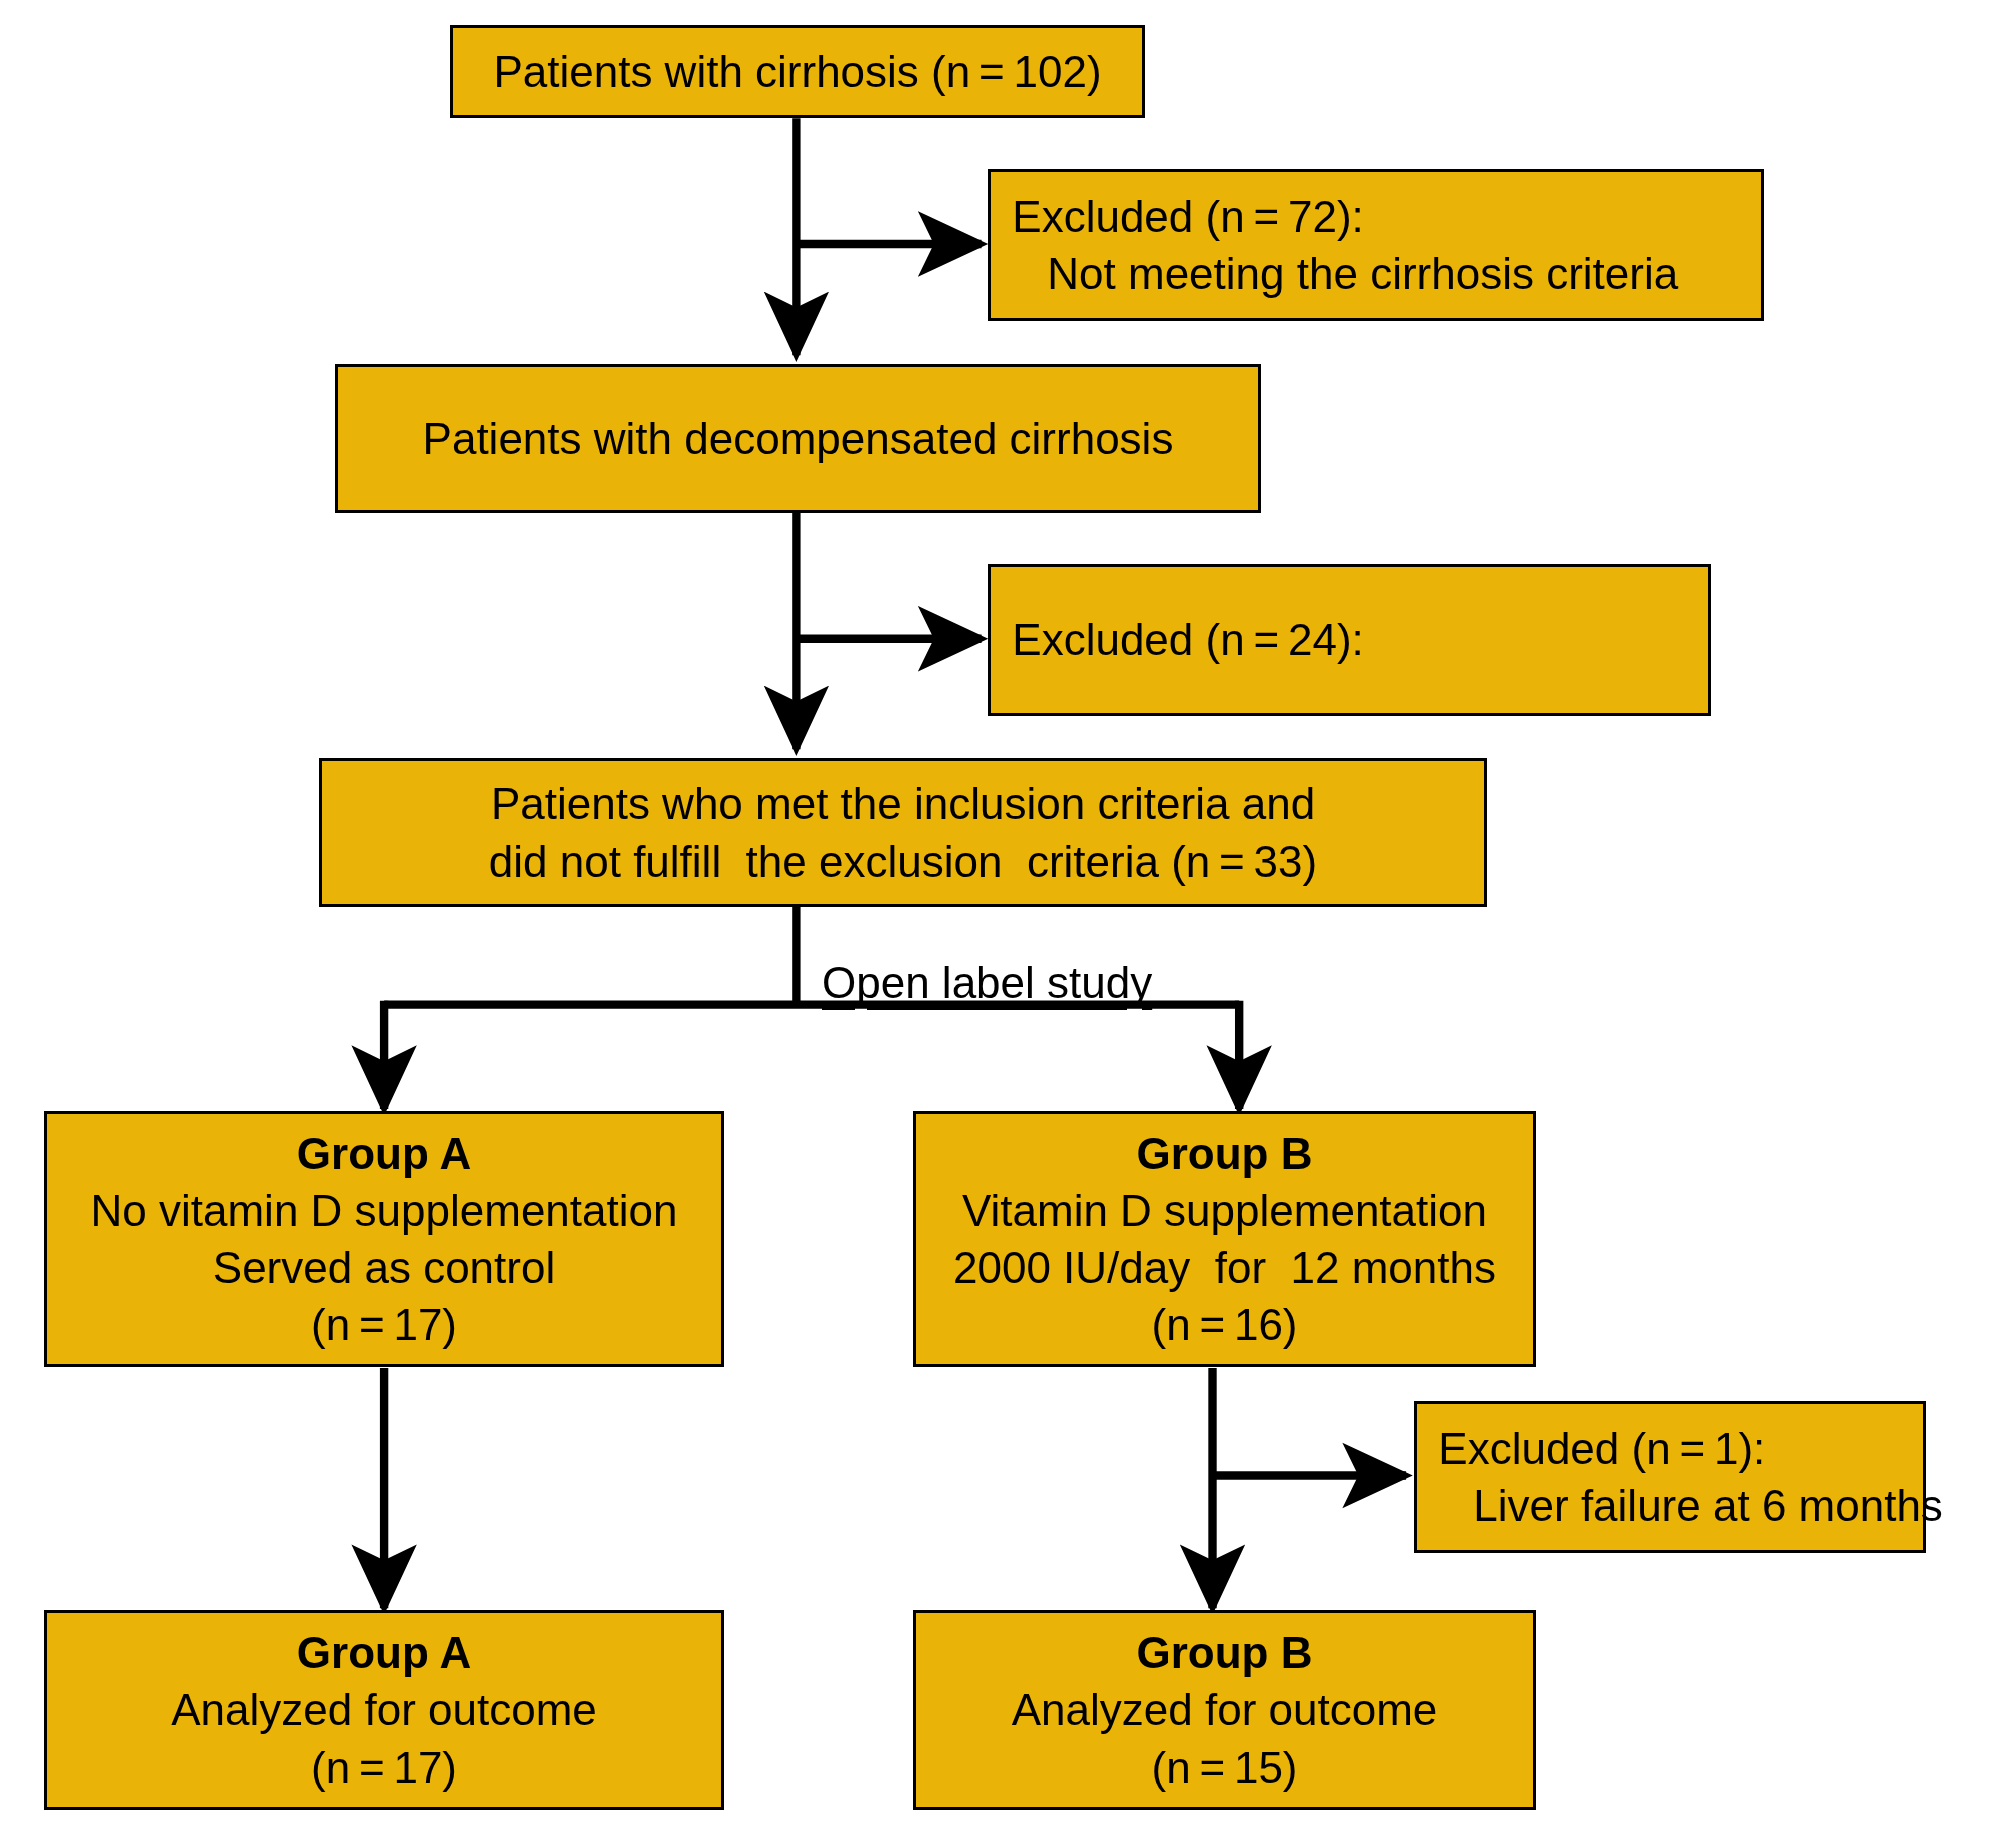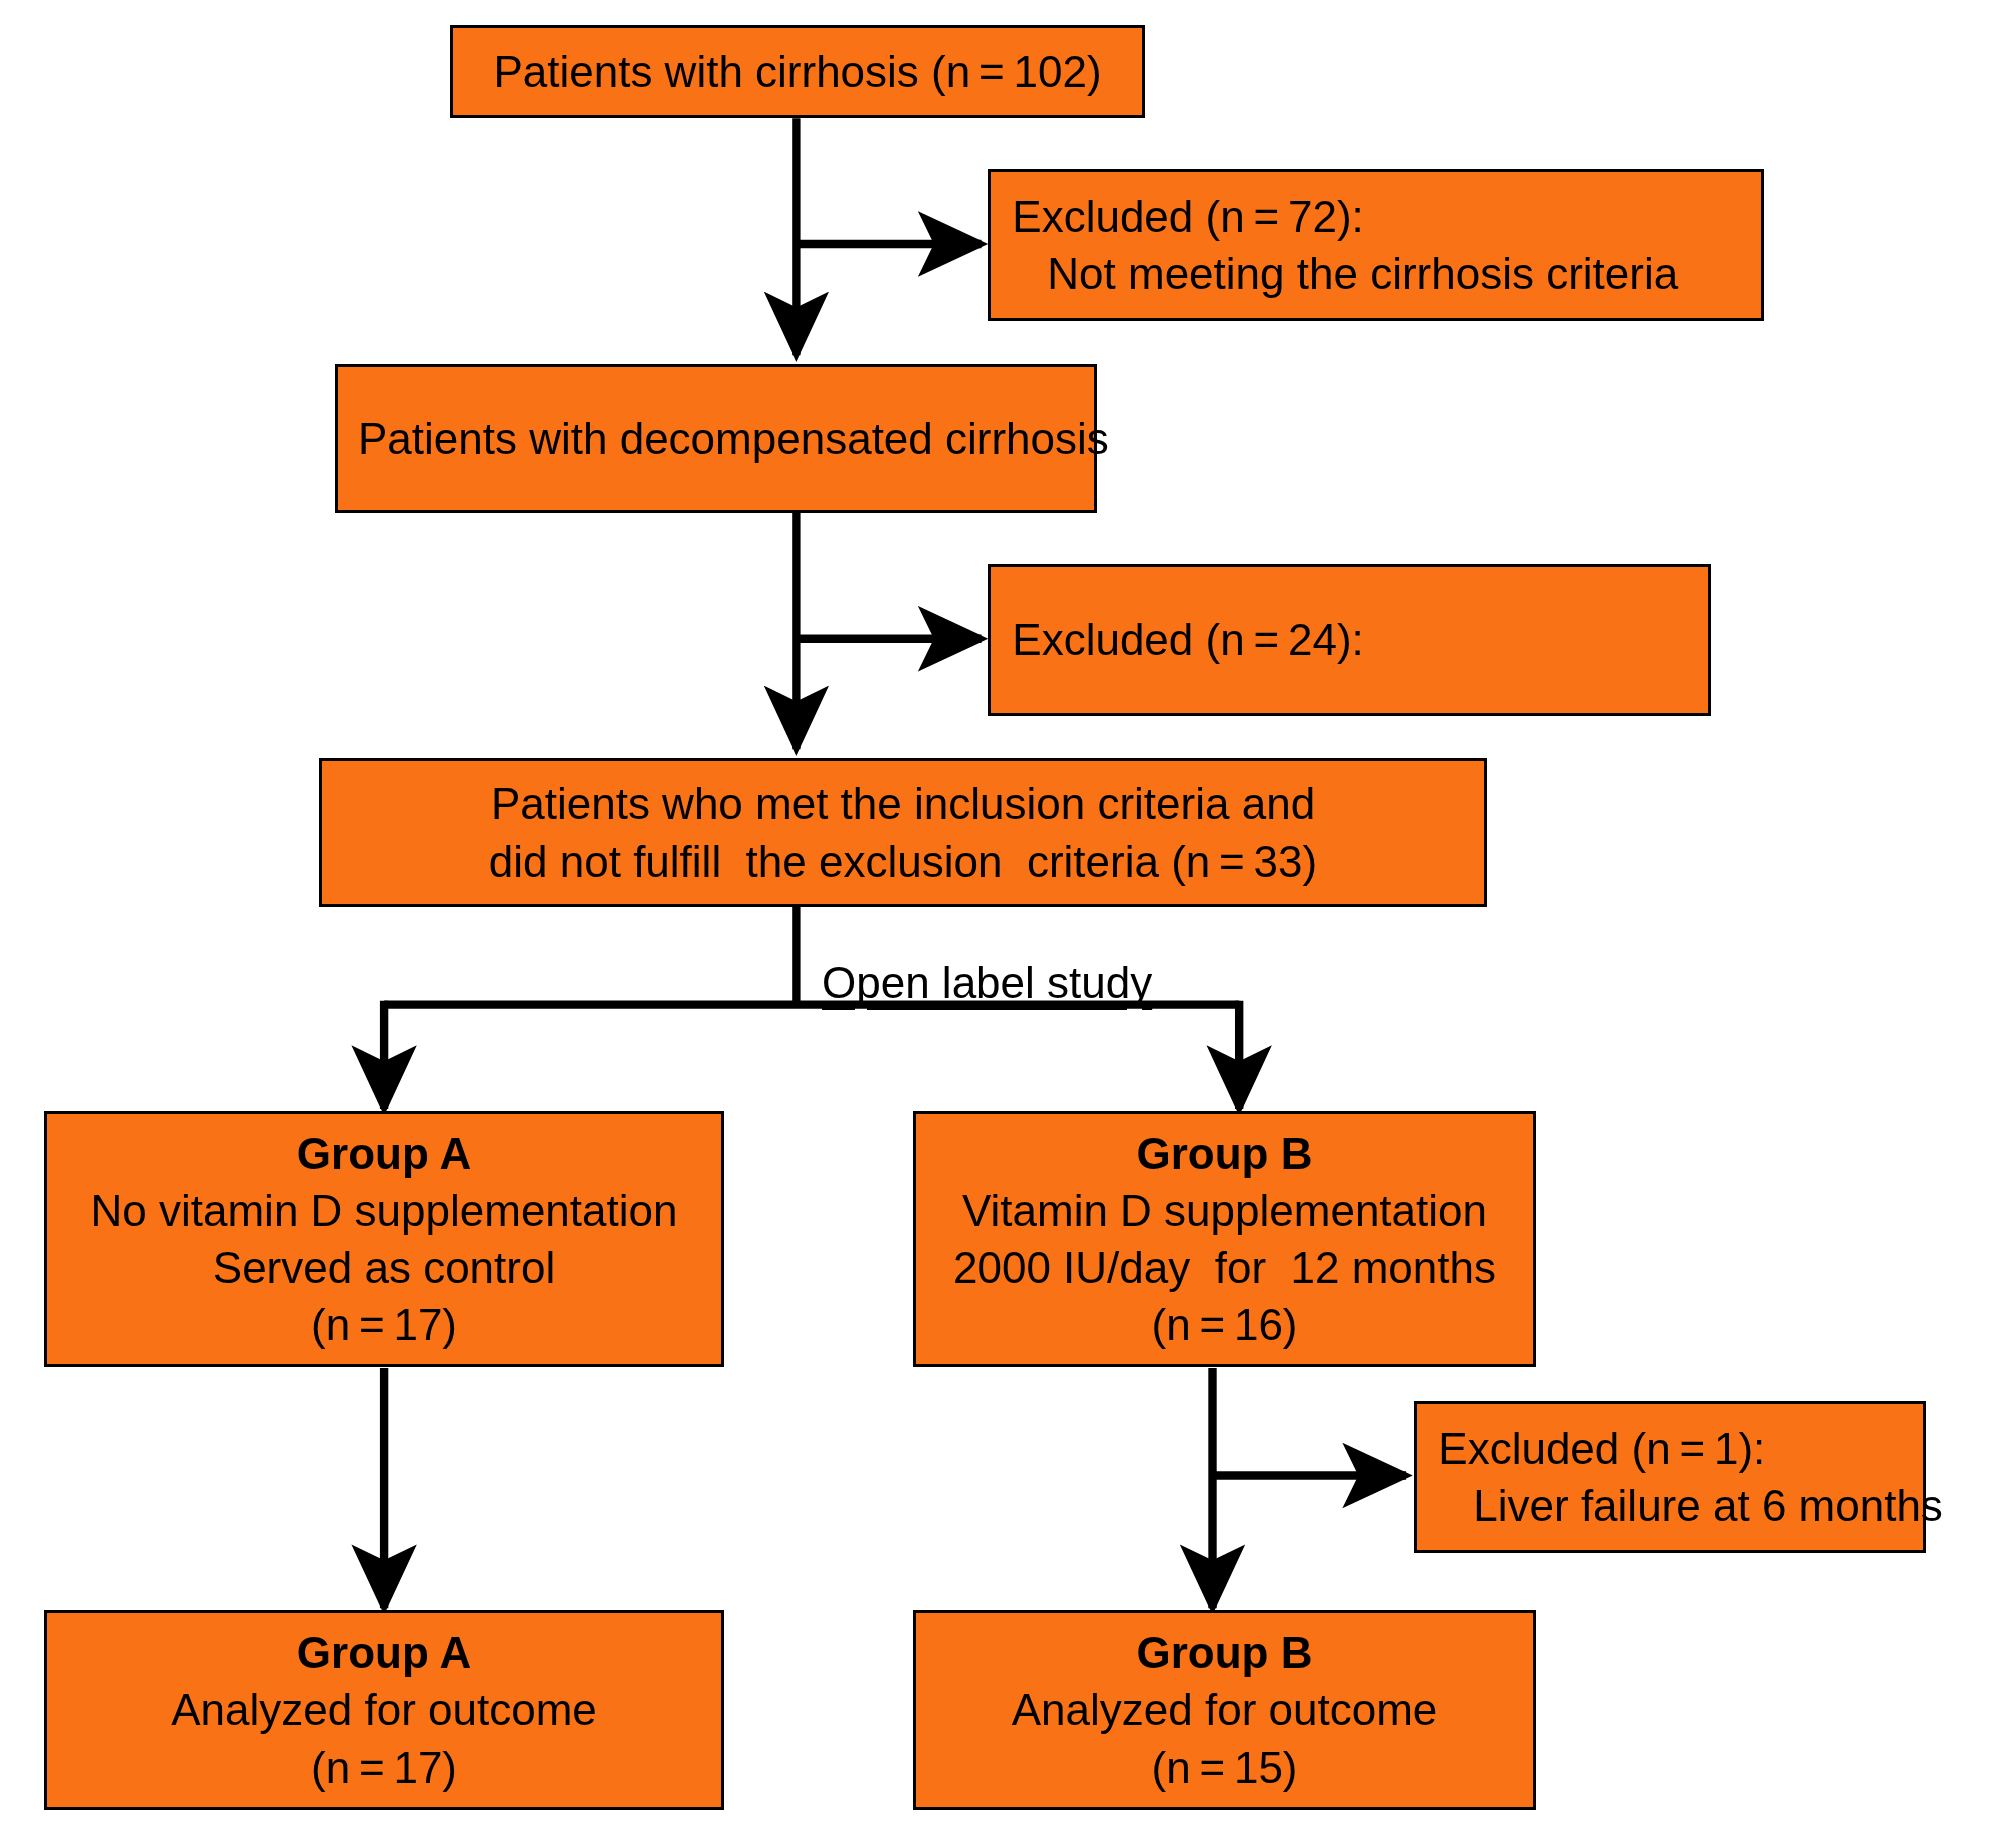--- a/index.html
+++ b/index.html
@@ -12,21 +12,21 @@
     width: 2015px;
     height: 1827px;
     background: #ffffff;
     font-family: "Liberation Sans", sans-serif;
     overflow: hidden;
   }
   .node {
     position: absolute;
     box-sizing: border-box;
     border: 3.8px solid #000000;
-    background: #f97316;
+    background: #eab308;
     display: flex;
     flex-direction: column;
     justify-content: center;
     color: #000000;
   }
   .node .line {
     display: block;
     white-space: pre;
     line-height: 1.30;
     font-size: 44px;
@@ -89,21 +89,21 @@
 
   <div class="node center pad-lr" style="left:450px; top:25px; width:695px; height:93px;">
     <span class="line">Patients with cirrhosis (n = 102)</span>
   </div>
 
   <div class="node left" style="left:988px; top:169px; width:776px; height:152px; padding-left:21.3px;">
     <span class="line">Excluded (n = 72):</span>
     <span class="line indent">Not meeting the cirrhosis criteria</span>
   </div>
 
-  <div class="node center pad-lr" style="left:335px; top:364px; width:762px; height:149px;">
+  <div class="node center pad-lr" style="left:335px; top:364px; width:926px; height:149px;">
     <span class="line">Patients with decompensated cirrhosis</span>
   </div>
 
   <div class="node left" style="left:988px; top:564px; width:723px; height:152px; padding-left:21.3px;">
     <span class="line">Excluded (n = 24):</span>
   </div>
 
   <div class="node center pad-lr" style="left:319px; top:758px; width:1168px; height:149px;">
     <span class="line">Patients who met the inclusion criteria and</span>
     <span class="line">did not fulfill  the exclusion  criteria (n = 33)</span>

